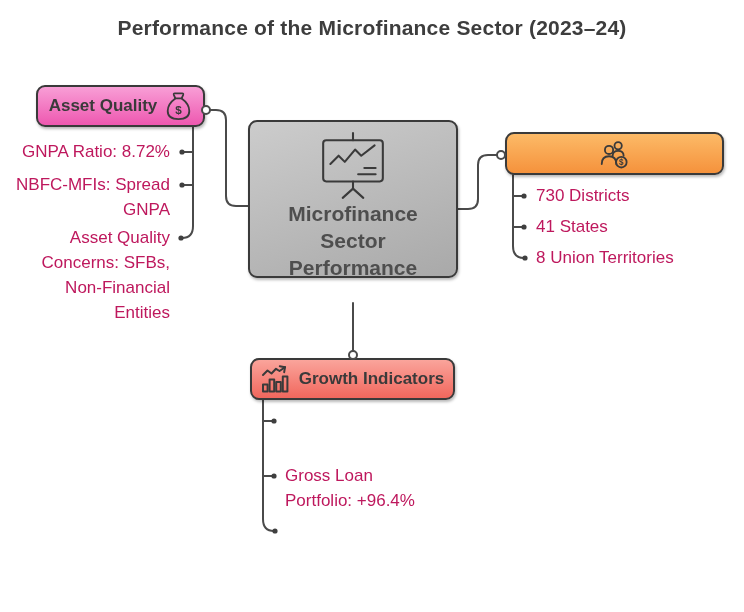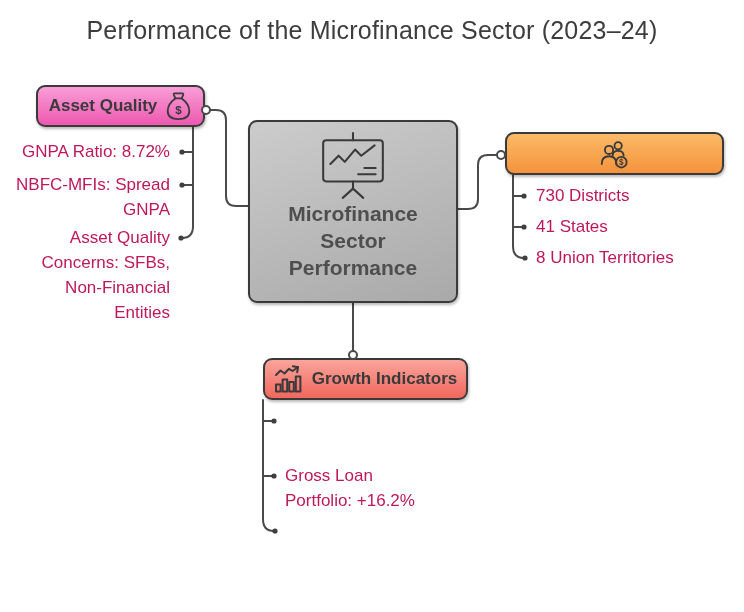--- a/index.html
+++ b/index.html
@@ -6,21 +6,21 @@
   body{
     font-family:"Liberation Sans","DejaVu Sans",sans-serif;
     background:#ffffff;
     -webkit-font-smoothing:antialiased;
   }
   .canvas{
     position:relative;width:744px;height:612px;background:#ffffff;overflow:hidden;
   }
   .page-title{
     position:absolute;left:0;top:16px;width:744px;text-align:center;
-    font-size:25px;font-weight:400;color:#3d3d3d;letter-spacing:.2px;
+    font-size:21px;font-weight:700;color:#3d3d3d;letter-spacing:.2px;
   }
   svg.wires{position:absolute;left:0;top:0;z-index:1;}
   svg.wires path, svg.wires line{
     fill:none;stroke:var(--line,#4a4a4a);stroke-width:2;stroke-linecap:round;
   }
   svg.overlay{position:absolute;left:0;top:0;z-index:3;pointer-events:none;}
   .node{
     position:absolute;z-index:2;border:2.5px solid #3a3a3a;border-radius:9px;
     box-sizing:border-box;display:flex;align-items:center;justify-content:center;
     box-shadow:1px 2px 3px rgba(0,0,0,.28);
@@ -72,21 +72,21 @@
     <circle cx="525" cy="258" r="2.6" fill="#3f3f3f" stroke="none"></circle>
 
     <path d="M 263 400 V 519 Q 263 531 274 531"></path>
     <path d="M 263 421 H 272"></path>
     <path d="M 263 476 H 272"></path>
     <circle cx="274" cy="421" r="2.6" fill="#3f3f3f" stroke="none"></circle>
     <circle cx="274" cy="476" r="2.6" fill="#3f3f3f" stroke="none"></circle>
     <circle cx="275" cy="531" r="2.6" fill="#3f3f3f" stroke="none"></circle>
   </svg>
 
-  <div class="node center-node" style="left: 248px; top: 120px; width: 210px; height: 183px; background: linear-gradient(160deg, rgb(204, 204, 204), rgb(169, 169, 169)); align-items: center;">
+  <div class="node center-node" style="left: 248px; top: 120px; width: 210px; height: 158px; background: linear-gradient(160deg, rgb(204, 204, 204), rgb(169, 169, 169)); align-items: center;">
     <span class="icon">
       <svg width="72" height="68" viewBox="0 0 70 66">
         <path d="M35 1 V8"></path>
         <rect x="6" y="8" width="58" height="40" rx="3"></rect>
         <polyline points="13,31 21,23 27,29 37,17 43,23 56,13"></polyline>
         <path d="M46 35 H57"></path>
         <path d="M40 41 H57"></path>
         <path d="M35 48 V55"></path>
         <path d="M35 55 L25 64"></path>
         <path d="M35 55 L45 64"></path>
@@ -114,21 +114,21 @@
         <circle cx="21" cy="7" r="4"></circle>
         <path d="M15 18 Q15 12.5 21 12.5 Q27 12.5 27 18"></path>
         <circle cx="11" cy="11.5" r="4.5"></circle>
         <path d="M3 27 Q3 18.5 11 18.5 Q19 18.5 19 27"></path>
         <circle cx="24.5" cy="25" r="5.8" fill="#f8a355"></circle>
         <text x="24.5" y="28.6" text-anchor="middle" font-size="9" font-weight="bold" fill="#3a3a3a" stroke="none" font-family="inherit">$</text>
       </svg>
     </span>
   </div>
 
-  <div class="node branch" style="left:263px;top:358px;width:205px;height:42px;background:linear-gradient(180deg,#faa49b,#f1675d);">
+  <div class="node branch" style="left:250px;top:358px;width:205px;height:42px;background:linear-gradient(180deg,#faa49b,#f1675d);">
     <span class="icon">
       <svg width="30" height="28" viewBox="0 0 30 28">
         <rect x="2" y="19.5" width="4.6" height="7"></rect>
         <rect x="8.6" y="14.5" width="4.6" height="12"></rect>
         <rect x="15.2" y="17" width="4.6" height="9.5"></rect>
         <rect x="21.8" y="11.5" width="4.6" height="15"></rect>
         <path d="M2 10 L6.5 5.5 L10.5 8.5 L15 3.8 L18.5 6 L24 2.2"></path>
         <path d="M24 2.2 L18.8 1.2"></path>
         <path d="M24 2.2 L23.2 7.2"></path>
       </svg>
@@ -142,21 +142,21 @@
   <div class="item right-align" style="right:574px;top:225px;">Asset Quality
 Concerns: SFBs,
 Non-Financial
 Entities</div>
 
   <div class="item" style="left:536px;top:183px;">730 Districts</div>
   <div class="item" style="left:536px;top:214px;">41 States</div>
   <div class="item" style="left:536px;top:245px;">8 Union Territories</div>
 
   <div class="item" style="left:285px;top:463px;">Gross Loan
-Portfolio: +16.2%</div>
+Portfolio: +96.4%</div>
 
   <svg class="overlay" width="744" height="612">
     <circle cx="206" cy="110" r="4" fill="#ffffff" stroke="#4a4a4a" stroke-width="2"></circle>
     <circle cx="501" cy="155" r="4" fill="#ffffff" stroke="#4a4a4a" stroke-width="2"></circle>
     <circle cx="353" cy="355" r="4" fill="#ffffff" stroke="#4a4a4a" stroke-width="2"></circle>
   </svg>
 
 </div>
 
 </body></html>

